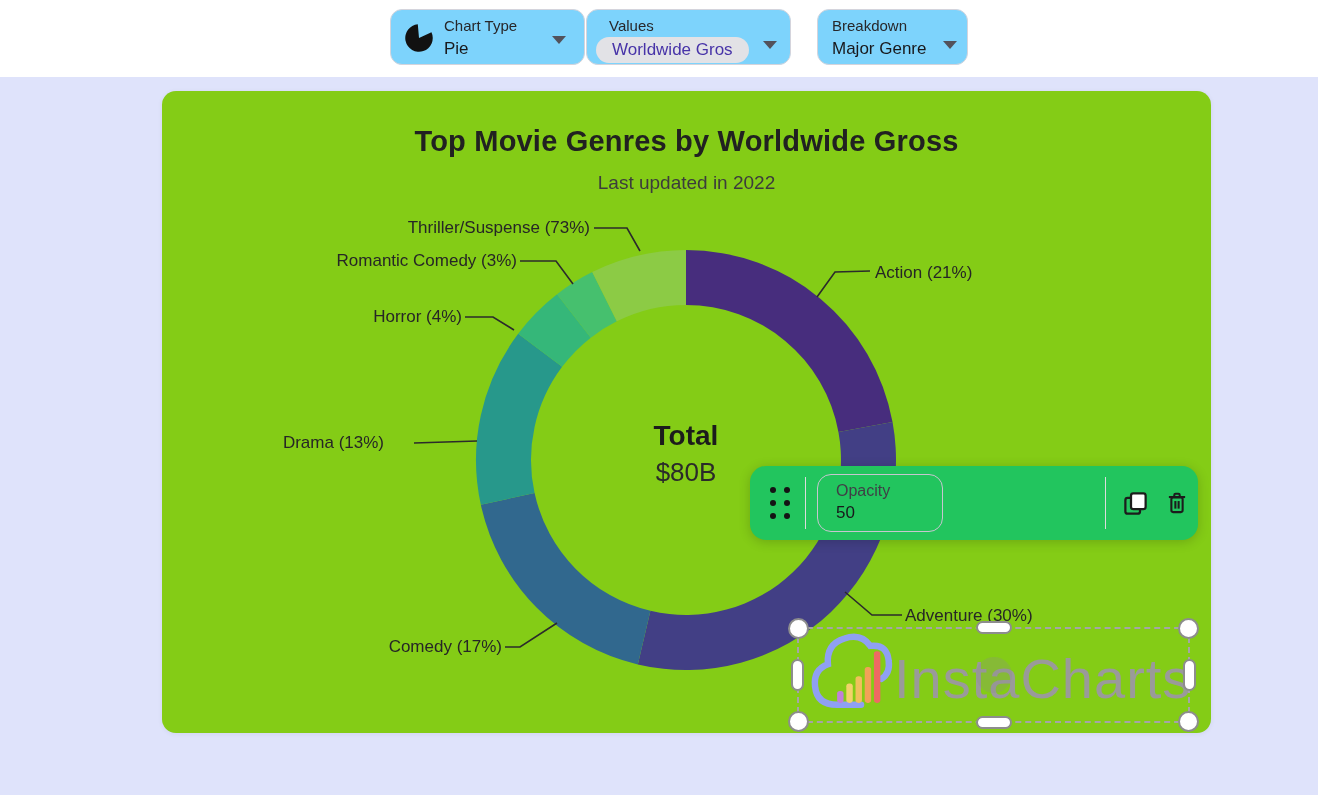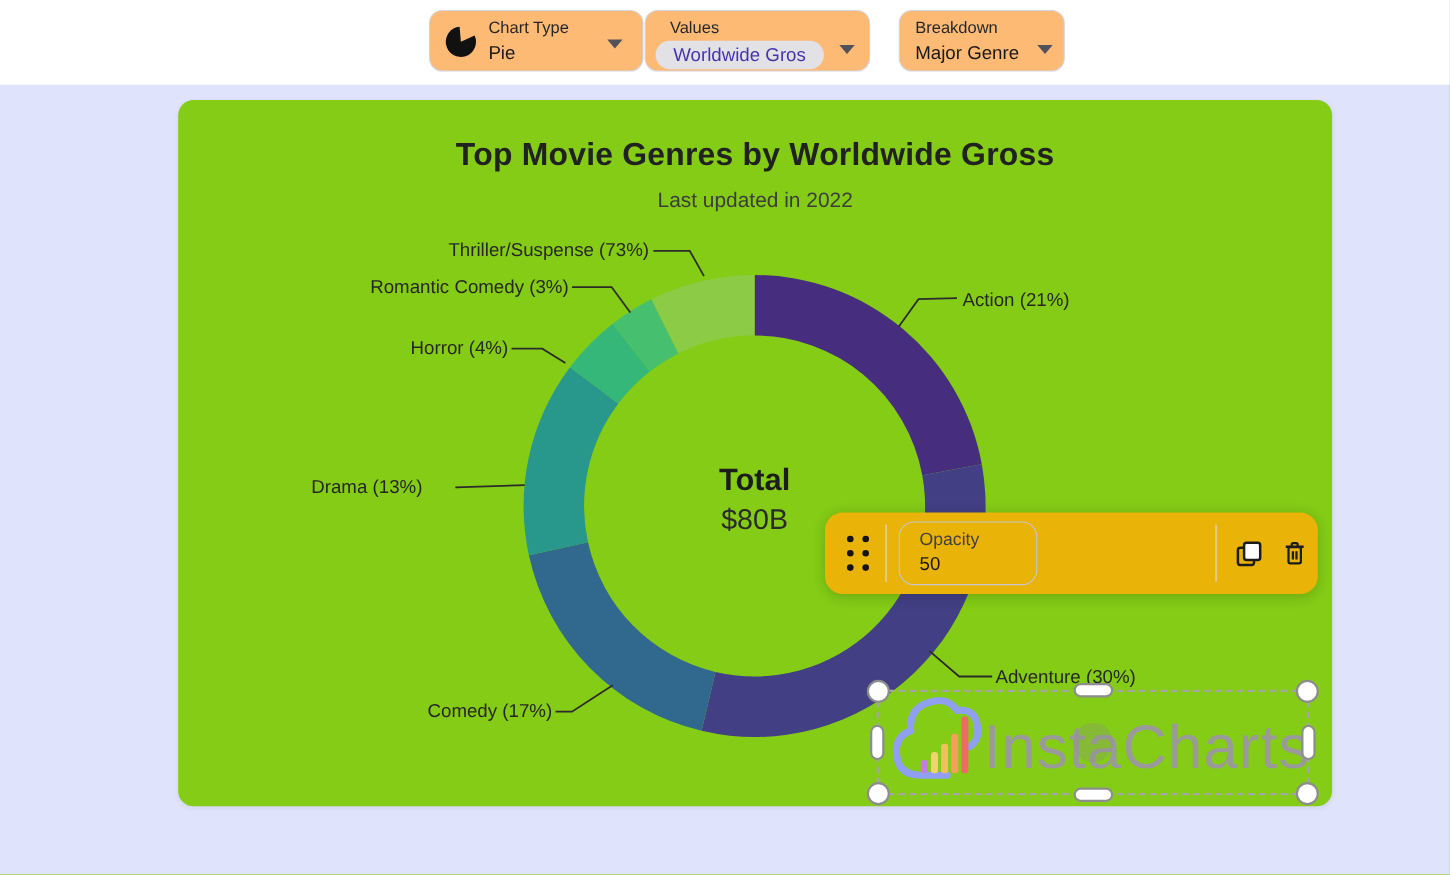--- a/index.html
+++ b/index.html
@@ -10,21 +10,21 @@
     position:relative;
     overflow:hidden;
     color:#1f1f1f;
   }
   
   .topbar {
     position:absolute; left:0; top:0; width:1318px; height:77px;
     background:#ffffff; z-index:10;
   }
   .ctrl {
-    position:absolute; top:9px; height:56px; background:#fdba74;
+    position:absolute; top:9px; height:56px; background:#7dd3fc;
     border:1px solid #d4d4dc; border-radius:12px;
   }
   .ctrl-label { position:absolute; font-size:15px; color:#27272a; top:7px; }
   .ctrl-value { position:absolute; font-size:17px; color:#18181b; top:29px; }
   .chev {
     position:absolute; width:0; height:0;
     border-left:7px solid transparent; border-right:7px solid transparent;
     border-top:8px solid #52525b;
   }
   .pie-glyph { position:absolute; left:13px; top:13px; width:30px; height:30px; }
@@ -70,21 +70,21 @@
   .h-corner { width:21px; height:21px; border-radius:50%; }
   .h-edge-h { width:36px; height:13px; border-radius:7px; left:50%; transform:translateX(-50%); }
   .h-edge-v { width:13px; height:32px; border-radius:7px; top:50%; transform:translateY(-50%); }
   .h-center {
     position:absolute; left:50%; top:50%; width:36px; height:36px; border-radius:50%;
     transform:translate(-50%,-50%); background:rgba(140,140,140,.28);
   }
   
   .float-bar {
     position:absolute; left:750px; top:466px; width:448px; height:74px;
-    background:#eab308; border-radius:16px; z-index:50;
+    background:#22c55e; border-radius:16px; z-index:50;
     box-shadow:0 2px 12px rgba(0,0,0,.18);
     display:flex; align-items:center;justify-content:space-between;
   }
   .drag-dots {
     margin-left:20px; display:grid; grid-template-columns:6px 6px; gap:7px 8px;
     cursor:grab;
   }
   .drag-dots i { width:6px; height:6px; border-radius:50%; background:#141414; }
   .vdiv { width:1px; height:52px; background:#dcdcdc; margin:0 0 0 15px; }
   .opacity-box {

